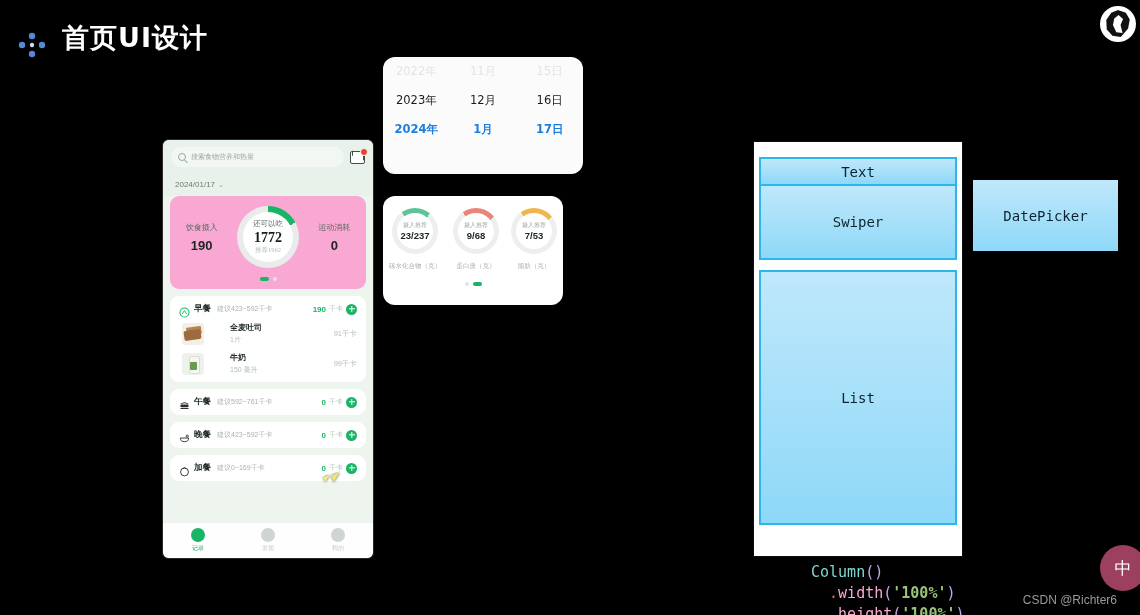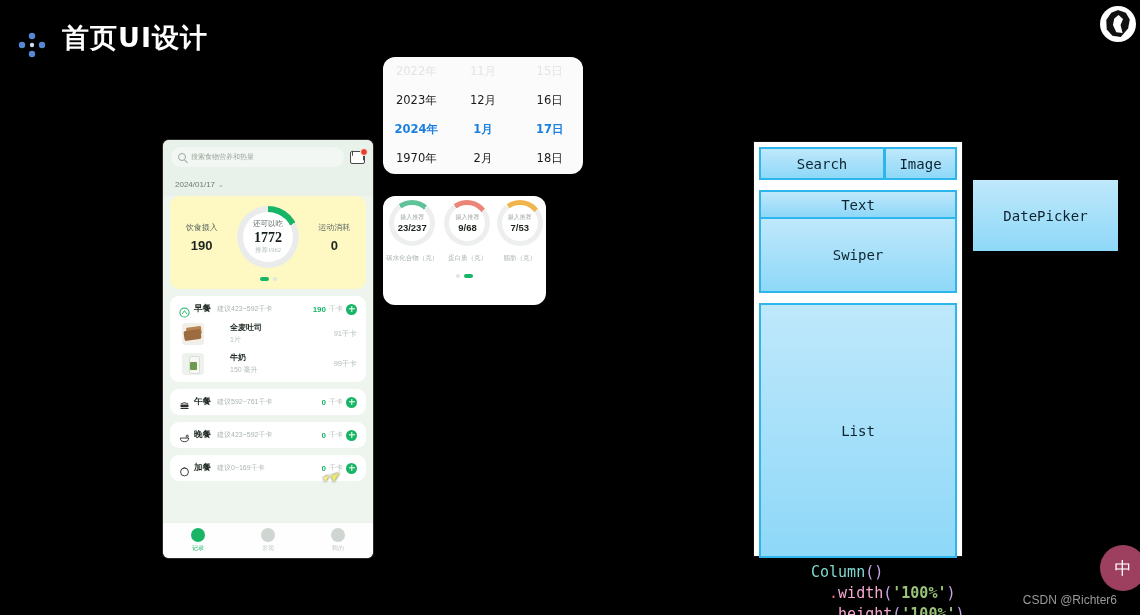--- a/index.html
+++ b/index.html
@@ -89,21 +89,21 @@
     width: 8px; height: 8px; border-radius: 50%;
     background: #e8402c; border: 1px solid #f3f8f4;
   }
   .datechip {
     margin: 9px 0 0 0; font-size: 8px; color: #6d7a71;
     padding: 4px 4px 7px 4px; display: flex; align-items: center; gap: 3px;
   }
   .chev { font-size: 7px; color: #8f9b93; }
 
   .card {
-    background: #fef9c3; border-radius: 9px; margin: 0 7px;
+    background: #f9a8d4; border-radius: 9px; margin: 0 7px;
     padding: 10px 0 8px 0; position: relative;
   }
   .ring-row { display: flex; align-items: center; justify-content: space-around; padding: 0 6px; }
   .stat { text-align: center; }
   .stat-label { font-size: 8px; color: #5d6a61; margin-bottom: 5px; }
   .stat-val { font-size: 13px; font-weight: bold; color: #1d241f; }
   .bigring {
     width: 62px; height: 62px; border-radius: 50%;
     background:
       conic-gradient(from 0deg, #19b567 0deg 62deg, #e9ecea 62deg 360deg);
@@ -202,22 +202,22 @@
     border-radius: 12px; overflow: hidden;
   }
   .prow { display: flex; height: 29px; align-items: center; }
   .pcell { flex: 1; text-align: center; font-size: 11.5px; color: #1b1b1b; font-family: "DejaVu Sans", sans-serif; }
   .prow.fade2 .pcell { color: #e4e4e4; }
   .prow.sel .pcell { color: #1a7fe0; font-weight: bold; }
 
   
   .nutri {
     position: absolute; left: 383px; top: 196px;
-    width: 163px; height: 109px; background: #fff; border-radius: 12px;
-    padding-top: 4px;
+    width: 180px; height: 109px; background: #fff; border-radius: 12px;
+    padding-top: 12px;
   }
   .nutri-row { display: flex; justify-content: space-around; }
   .nitem { text-align: center; }
   .nring {
     width: 46px; height: 46px; border-radius: 50%;
     position: relative; display: flex; align-items: center; justify-content: center;
     margin: 0 auto;
   }
   .nring:after { content: ""; position: absolute; inset: 5px; background: #fff; border-radius: 50%; }
   .nring-in { position: relative; z-index: 2; text-align: center; }
@@ -452,25 +452,20 @@
       <div class="prow ">
         <div class="pcell">2023年</div>
         <div class="pcell">12月</div>
         <div class="pcell">16日</div>
       </div>
       <div class="prow sel">
         <div class="pcell">2024年</div>
         <div class="pcell">1月</div>
         <div class="pcell">17日</div>
       </div>
-      <div class="prow ">
-        <div class="pcell">1970年</div>
-        <div class="pcell">2月</div>
-        <div class="pcell">18日</div>
-      </div>
       <div class="prow fade"></div>
     </div>
 
   <div class="nutri">
     <div class="nutri-row" id="nutri-row">
         <div class="nitem">
           <div class="nring" style="background: conic-gradient(from -35deg, #5fc39a 0deg 76deg, #ecefed 76deg 360deg);">
             <div class="nring-in">
               <div class="nring-t">摄入推荐</div>
               <div class="nring-v">23/237</div>
@@ -497,24 +492,20 @@
           <div class="nlbl">脂肪（克）</div>
         </div>
       </div>
     <div class="ndots">
       <span class="dot"></span>
       <span class="dot on"></span>
     </div>
   </div>
 
   <div class="wf">
-    <div class="wrow1">
-      <div class="wbox wsearch">Search</div>
-      <div class="wbox wimage">Image</div>
-    </div>
     <div class="wgroup">
       <div class="wbox wtext">Text</div>
       <div class="wbox wswiper">Swiper</div>
     </div>
     <div class="wbox wlist">List</div>
   </div>
 
   <div class="wf-code"><span class="c-fn">Column</span><span class="c-paren">()</span>
   <span class="c-dot">.</span><span class="c-prop">width</span><span class="c-paren">(</span><span class="c-str">'100%'</span><span class="c-paren">)</span>
   <span class="c-dot">.</span><span class="c-prop">height</span><span class="c-paren">(</span><span class="c-str">'100%'</span><span class="c-paren">)</span></div>

